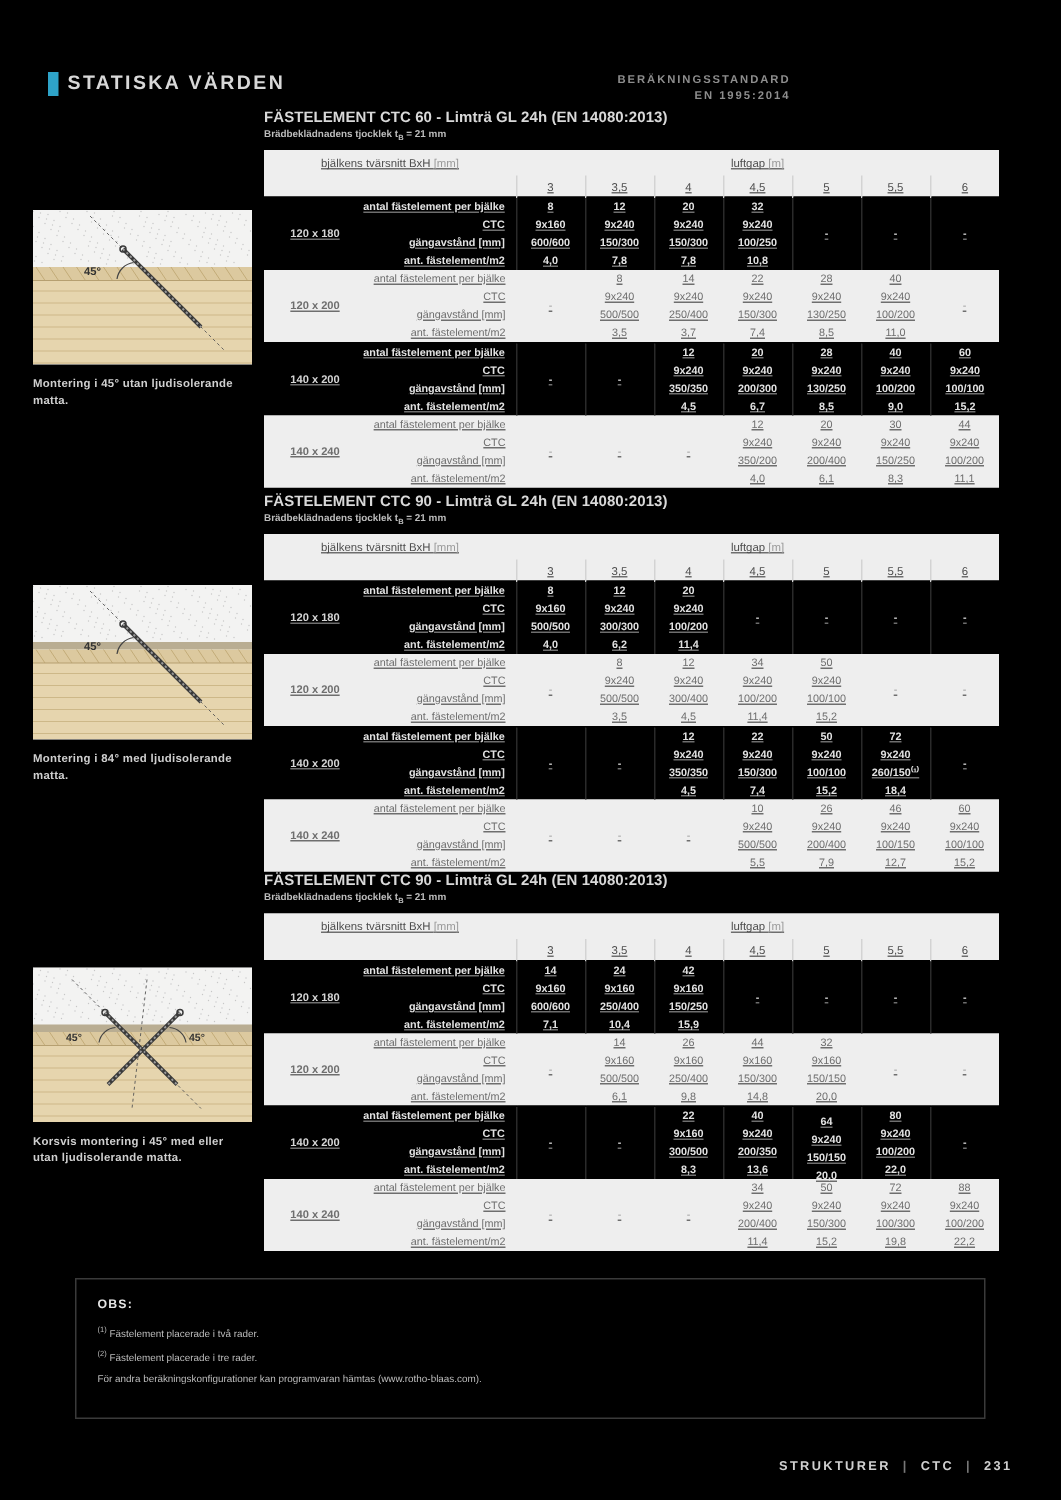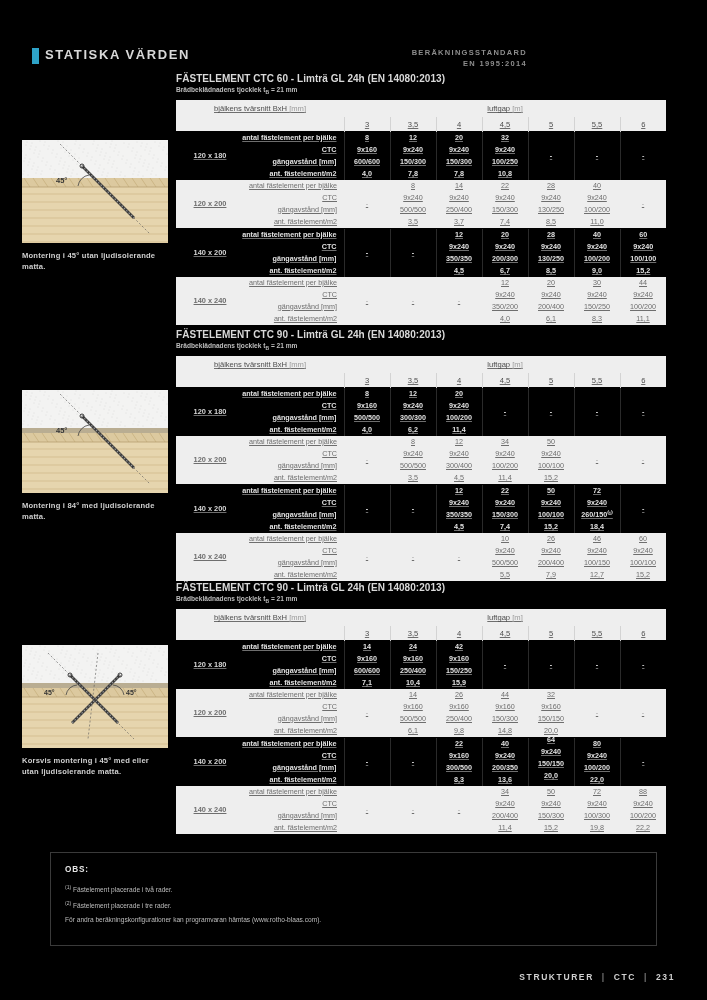--- a/index.html
+++ b/index.html
@@ -1564,21 +1564,21 @@
               </td>
               <td class="valcell">
                 <div style="height:48px;display:flex;flex-direction:column;justify-content:center;">
                   <div class="val">40</div>
                   <div class="val">9x240</div>
                   <div class="val">200/350</div>
                   <div class="val">13,6</div>
                 </div>
               </td>
               <td class="valcell">
-                <div style="height:40px;display:flex;flex-direction:column;justify-content:flex-end;">
+                <div style="height:40px;display:flex;flex-direction:column;justify-content:flex-start;">
                   <div class="val">64</div>
                   <div class="val">9x240</div>
                   <div class="val">150/150</div>
                   <div class="val">20,0</div>
                 </div>
               </td>
               <td class="valcell">
                 <div style="height:48px;display:flex;flex-direction:column;justify-content:center;">
                   <div class="val">80</div>
                   <div class="val">9x240</div>

